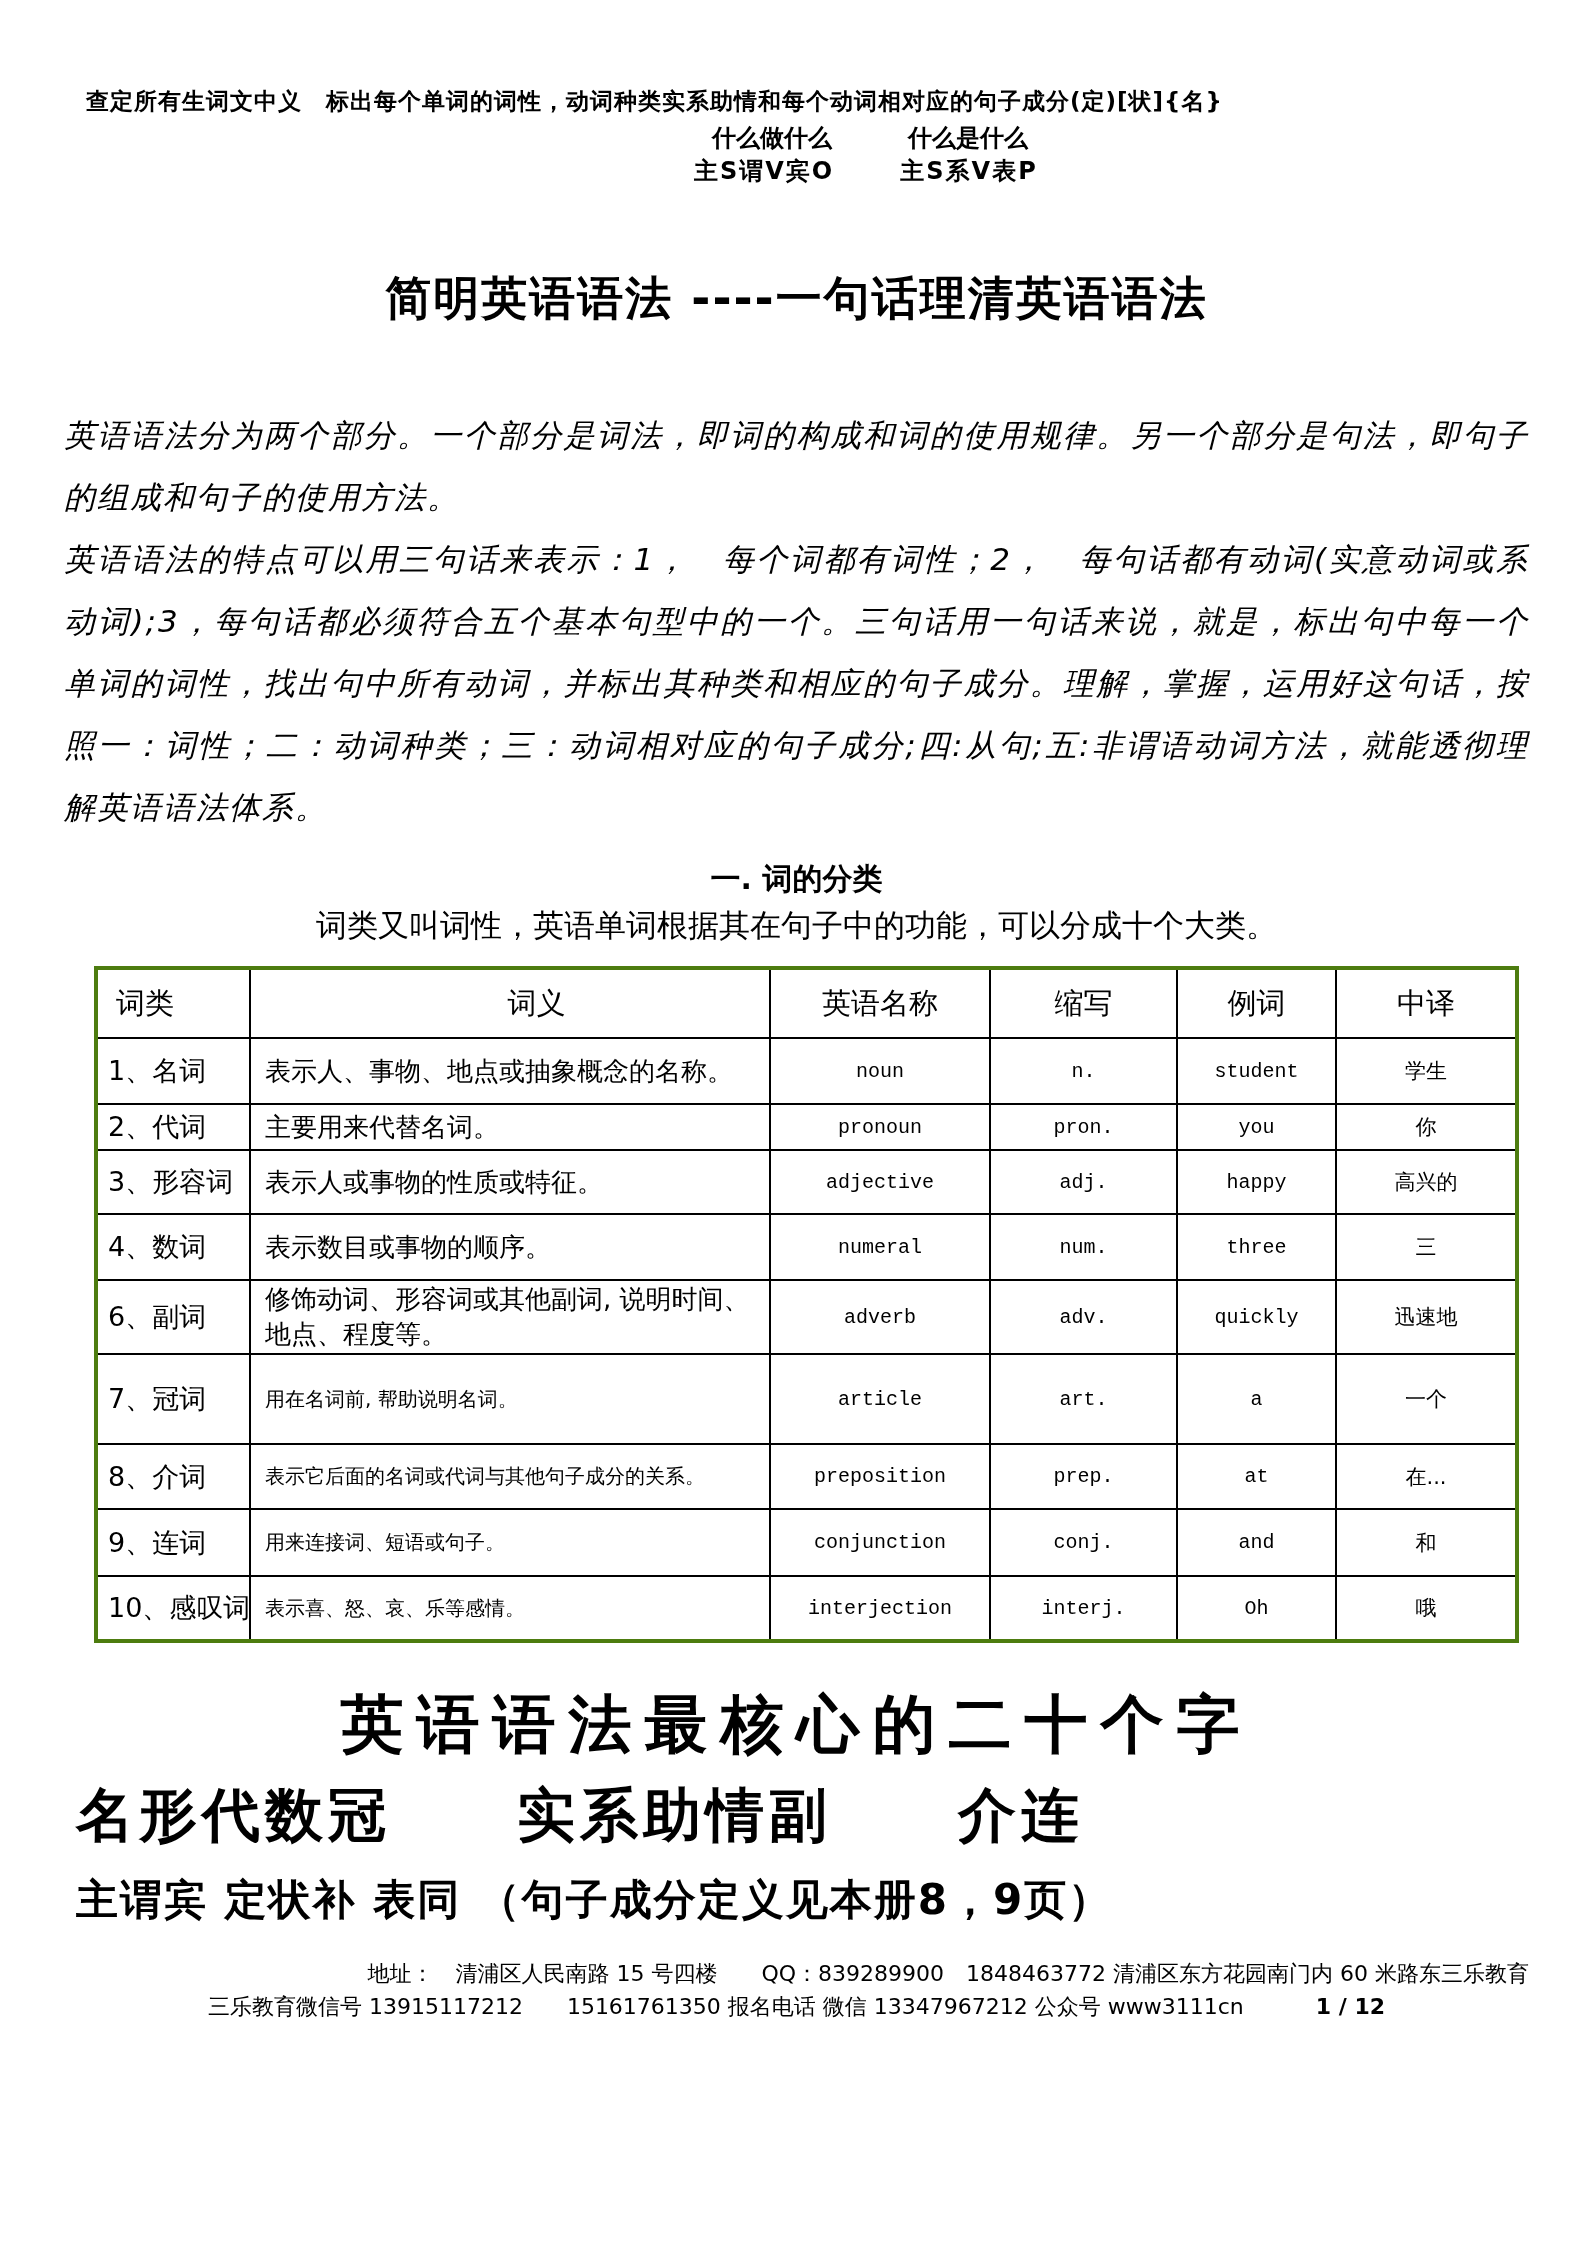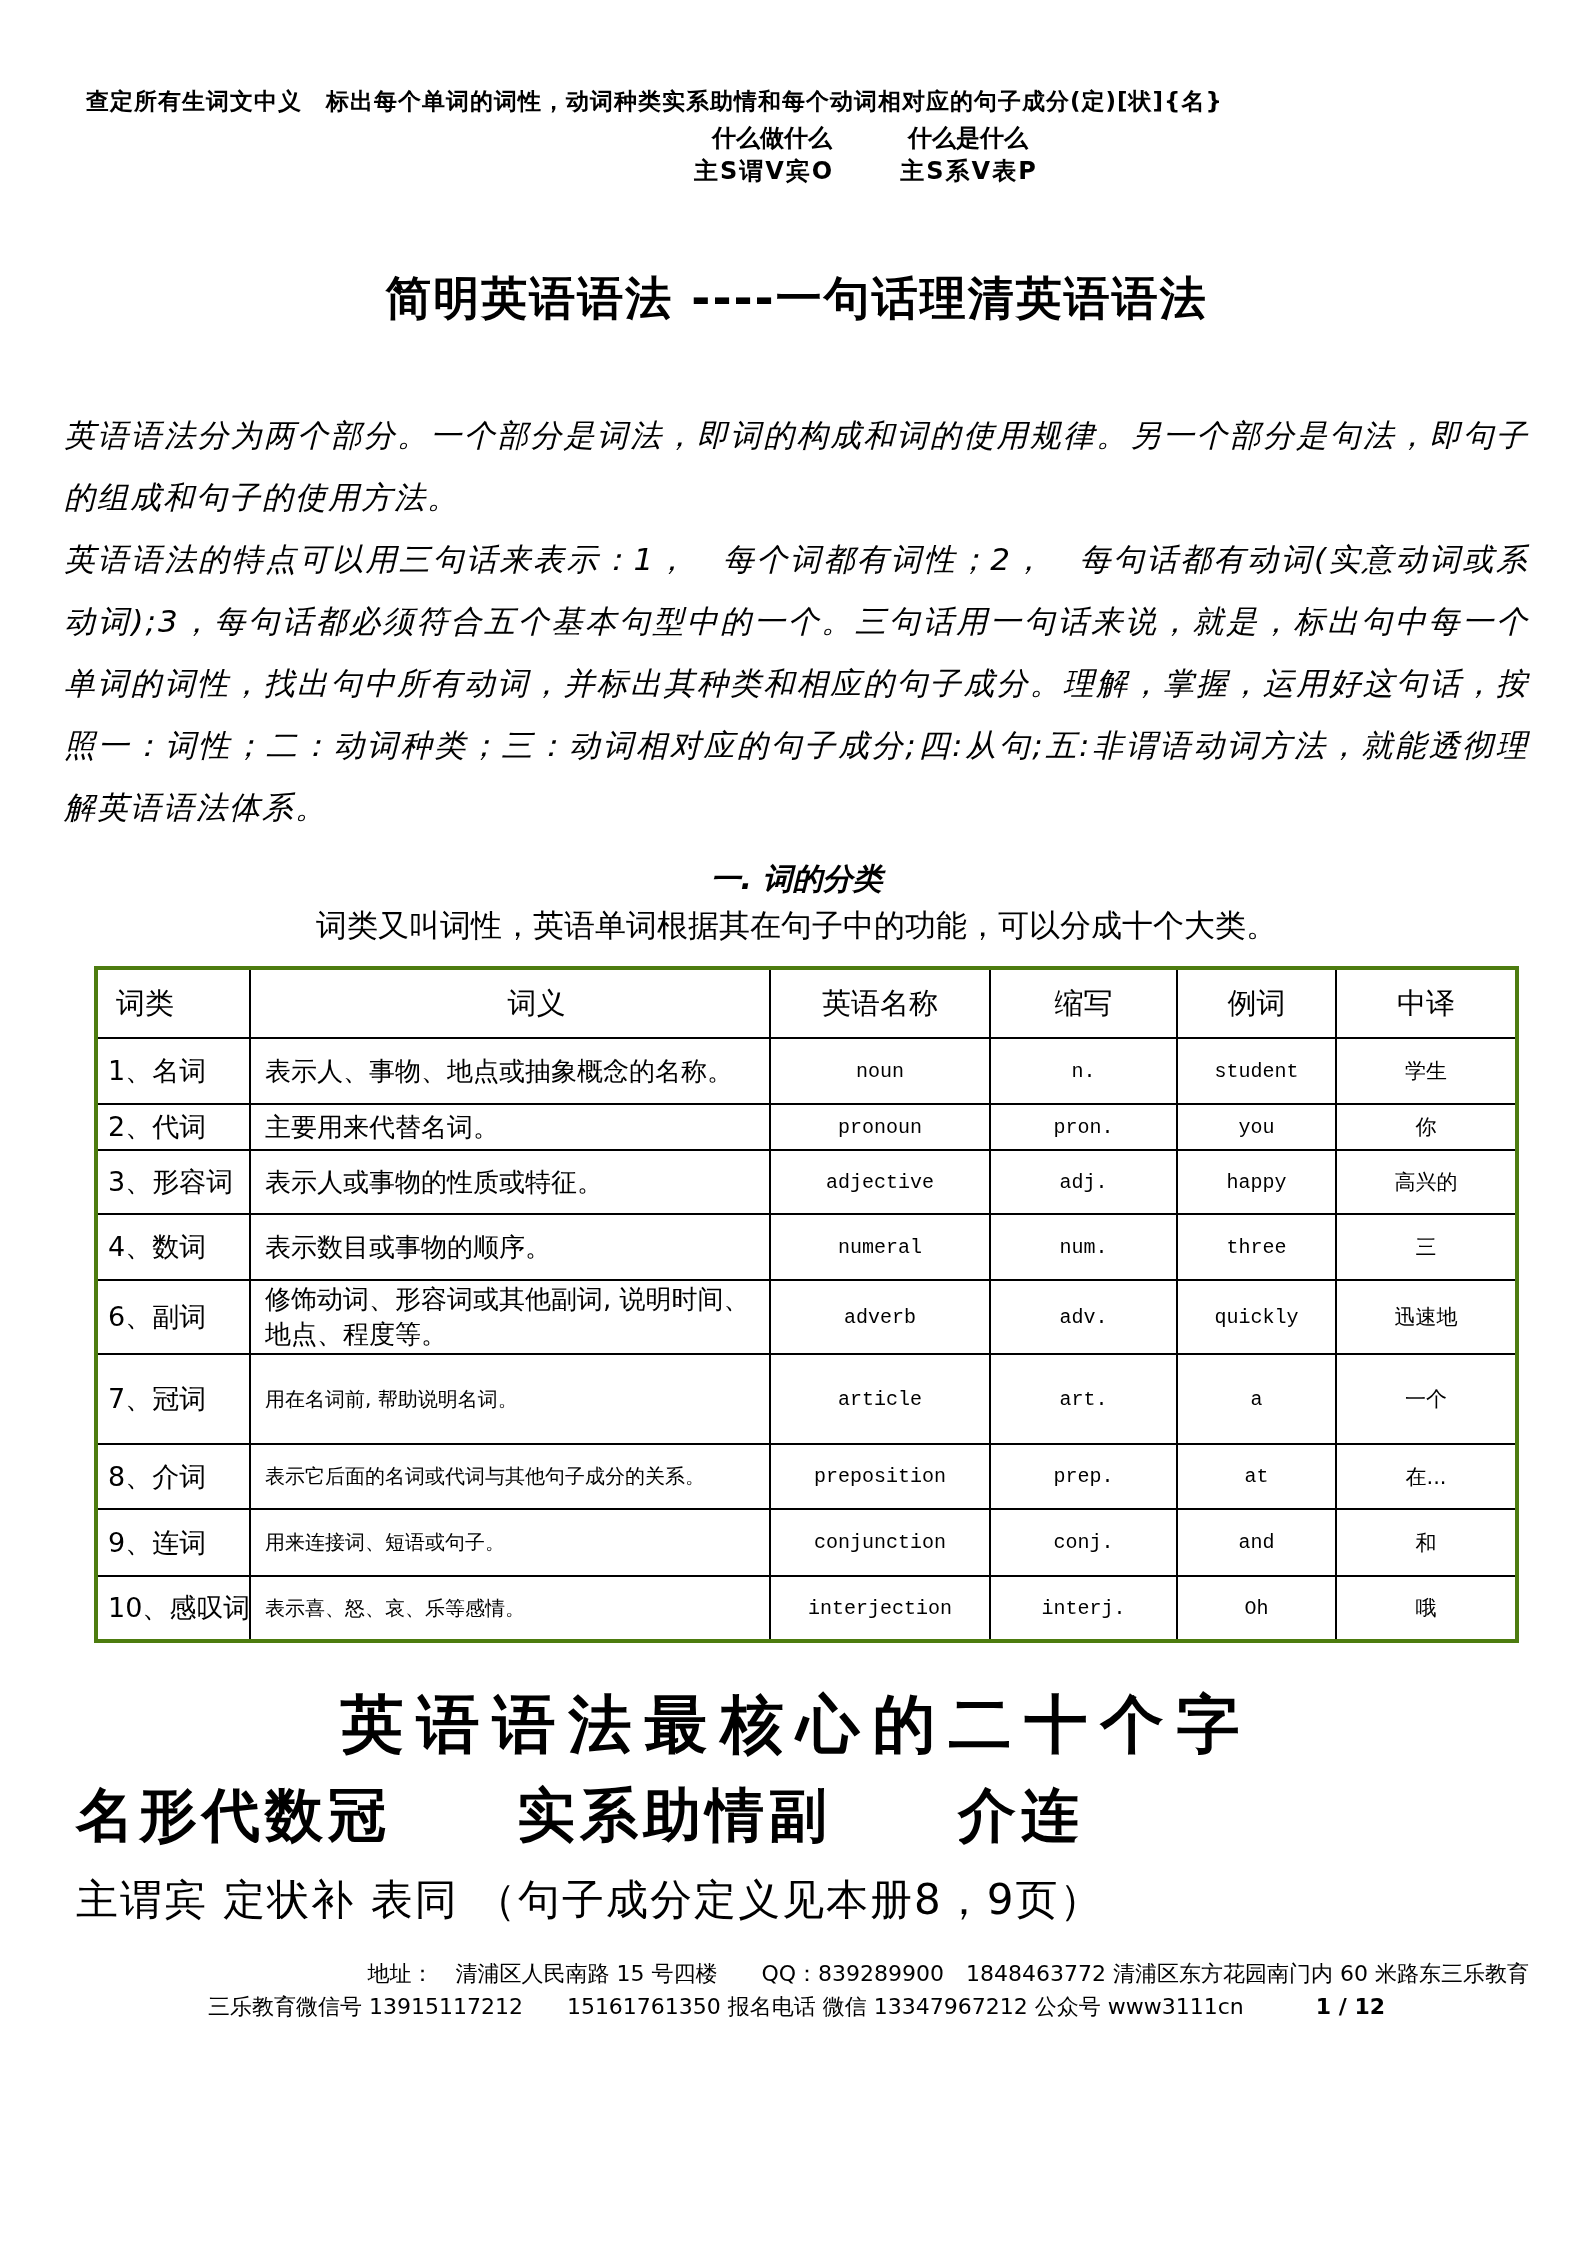--- a/index.html
+++ b/index.html
@@ -72,21 +72,20 @@
   }
   .body-para.first { margin-top: 78px; }
 
   
   .section-heading {
     margin-top: 22px;
     text-align: center;
     font-size: 30px;
     line-height: 38px;
     font-weight: 700;
-    font-style: italic;
   }
   .section-subtitle {
     margin-top: 6px;
     text-align: center;
     font-size: 31px;
     line-height: 42px;
   }
 
   
   table.word-table {
@@ -158,21 +157,21 @@
     font-size: 58px;
     line-height: 72px;
     font-weight: 700;
     letter-spacing: 5px;
   }
   .core-line2 {
     margin-top: 22px;
     padding-left: 12px;
     font-size: 42px;
     line-height: 54px;
-    font-weight: 400;
+    font-weight: 700;
     letter-spacing: 2px;
   }
 
   
   .page-footer {
     margin-top: 30px;
     text-align: right;
     font-size: 22px;
     line-height: 33px;
   }

